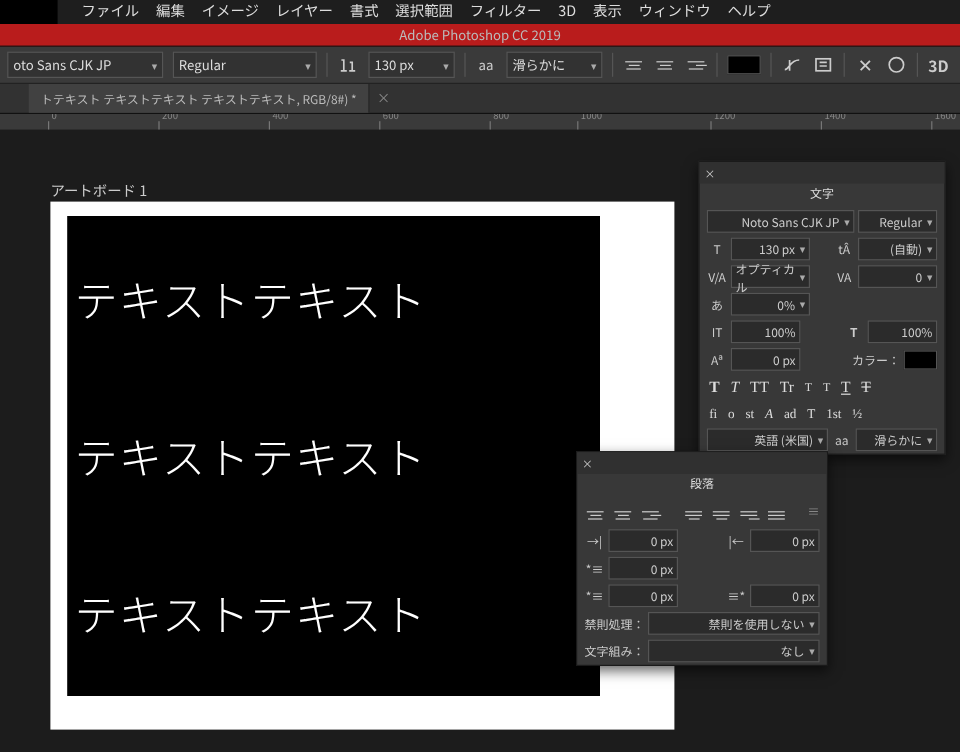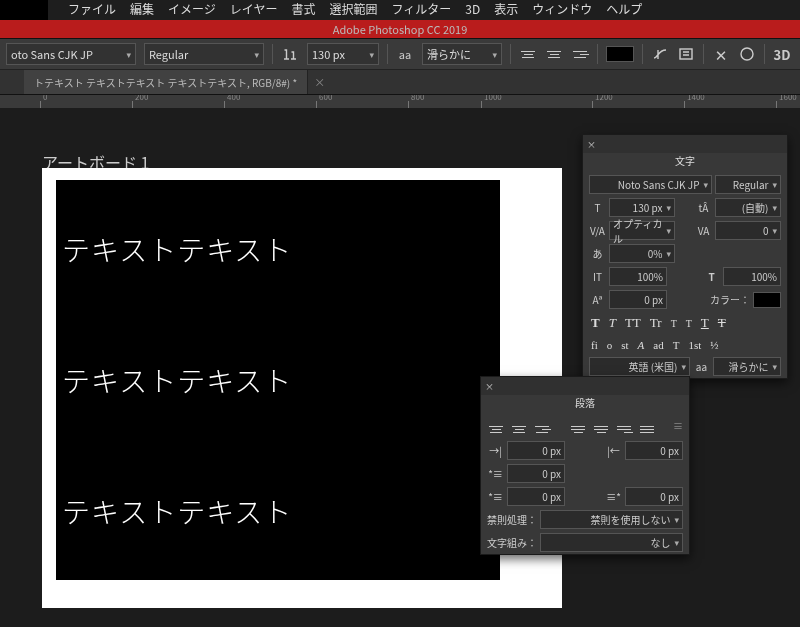--- a/index.html
+++ b/index.html
@@ -13,24 +13,24 @@
   .ico svg{width:16px;height:16px;stroke:#ccc;fill:none;stroke-width:1.4;}
   .sep{width:1px;height:20px;background:#555;}
   .tab-row{height:24px;background:#323232;display:flex;align-items:center;border-bottom:1px solid #111;}
   .tab{padding:0 10px;height:100%;display:flex;align-items:center;color:#bbb;font-size:10px;border-right:1px solid #222;white-space:nowrap;margin-left:24px;}
   .tab.active{background:#414141;}
   .ruler-h{height:16px;background:#3a3a3a;display:flex;align-items:flex-end;color:#888;font-size:8px;position:relative;overflow:hidden;}
   .ruler-h .tick{position:absolute;bottom:0;border-left:1px solid #777;height:6px;}
   .ruler-h .tick.lbl{height:10px;}
   .ruler-h .tick span{position:absolute;top:-10px;left:2px;}
   .canvas-area{position:absolute;left:0;top:108px;right:0;bottom:0;background:#1c1c1c;}
-  .artboard-label{position:absolute;left:42px;top:150px;color:#ccc;font-size:16px;}
+  .artboard-label{position:absolute;left:42px;top:150px;color:#ccc;font-size:12px;}
   .artboard{position:absolute;left:42px;top:168px;width:520px;height:440px;background:#fff;}
   .blackbox{position:absolute;left:14px;top:12px;width:444px;height:400px;background:#000;display:flex;flex-direction:column;justify-content:space-around;padding:4px 6px;box-sizing:border-box;}
-  .blackbox div{color:#fff;font-size:28px;font-weight:300;white-space:nowrap;letter-spacing:1px;}
+  .blackbox div{color:#fff;font-size:36px;font-weight:300;white-space:nowrap;letter-spacing:1px;}
   
   .panel{position:absolute;background:#383838;border:1px solid #1a1a1a;box-shadow:0 4px 10px rgba(0,0,0,.6);font-size:10px;color:#ccc;}
   .panel-head{height:18px;background:#303030;display:flex;align-items:center;padding:0 4px;}
   .panel-tabs{height:20px;display:flex;align-items:center;padding:0 6px;gap:8px;color:#ddd;flex-direction:column;}
   .panel-tabs .grip{margin-left:auto;color:#888;}
   .row{display:flex;align-items:center;gap:3px;padding:2px 6px;}
   .field{background:#2b2b2b;border:1px solid #555;height:17px;display:flex;align-items:center;padding:0 3px;min-width:44px;justify-content:flex-end;}
   .mini-ico{width:17px;height:17px;display:flex;align-items:center;justify-content:center;font-size:10px;color:#ccc;}
   .styles-row{display:flex;gap:9px;padding:4px 8px;font-family:Georgia,serif;font-size:13px;color:#ddd;align-items:center;}
   .swatch{width:26px;height:14px;background:#000;border:1px solid #555;}

